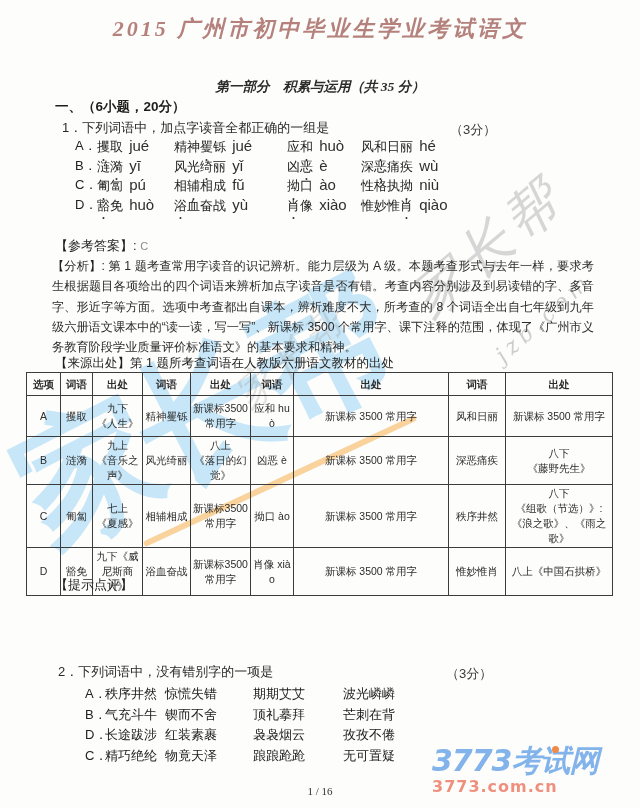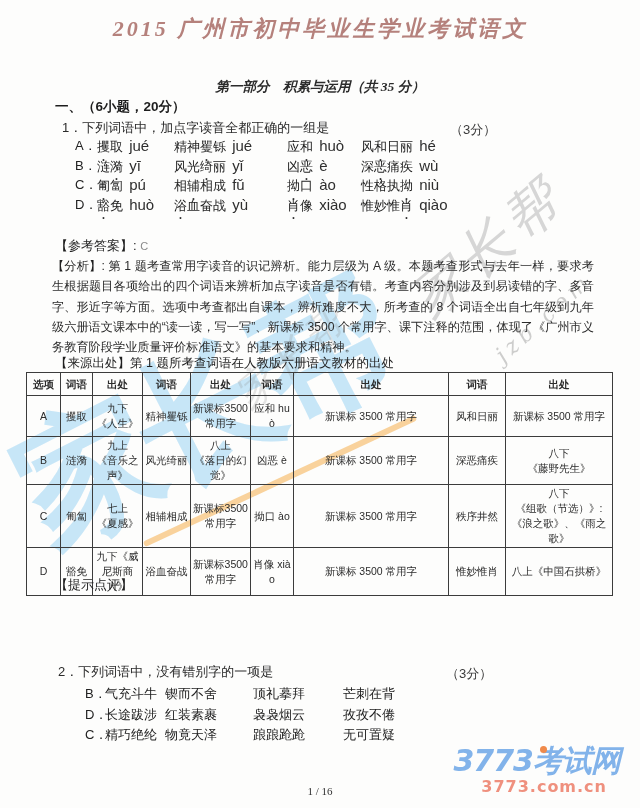--- a/index.html
+++ b/index.html
@@ -106,21 +106,21 @@
     transform:rotate(-42deg);
   }
   .wm-grey3{
     left:225px;top:330px;
     font-family:"DejaVu Serif","Liberation Serif",serif;font-style:italic;
     font-size:40px;letter-spacing:4px;color:rgba(135,135,135,0.22);
     transform:rotate(-40deg);
   }
   
   .logo{
-    position:absolute;right:20px;top:744px;width:200px;text-align:right;
+    position:absolute;right:8px;top:744px;width:200px;
     font-family:"DejaVu Sans","Liberation Sans",sans-serif;
   }
   .logo-main{
     font-size:30px;font-weight:bold;font-style:italic;letter-spacing:-1px;
     color:#82b3ea;line-height:34px;
   }
   .logo-dot{
     position:absolute;width:7px;height:7px;border-radius:50%;
     background:#f08a4a;right:73px;top:2px;
   }
@@ -245,20 +245,21 @@
       </tbody>
   </table>
 
   <div class="tips-label">【提示点评】</div>
 
   <div class="stem q2-stem">
     <span>2．</span><span>下列词语中，没有错别字的一项是</span>
     <span class="score">（3分）</span>
   </div>
   <div class="q2-options" id="q2-options">
+      <div class="q2-line"><span class="q2-label">A．</span><span class="q2-w q2-w0">秩序井然</span><span class="q2-w q2-w1">惊慌失错</span><span class="q2-w q2-w2">期期艾艾</span><span class="q2-w q2-w3">波光嶙嶙</span></div>
       <div class="q2-line"><span class="q2-label">B．</span><span class="q2-w q2-w0">气充斗牛</span><span class="q2-w q2-w1">锲而不舍</span><span class="q2-w q2-w2">顶礼摹拜</span><span class="q2-w q2-w3">芒刺在背</span></div>
       <div class="q2-line"><span class="q2-label">D．</span><span class="q2-w q2-w0">长途跋涉</span><span class="q2-w q2-w1">红装素裹</span><span class="q2-w q2-w2">袅袅烟云</span><span class="q2-w q2-w3">孜孜不倦</span></div>
       <div class="q2-line"><span class="q2-label">C．</span><span class="q2-w q2-w0">精巧绝纶</span><span class="q2-w q2-w1">物竟天泽</span><span class="q2-w q2-w2">踉踉跄跄</span><span class="q2-w q2-w3">无可置疑</span></div>
     </div>
 
   <div class="footer">1 / 16</div>
   <div class="logo">
     <div class="logo-main">3773考试网</div>
     <span class="logo-dot"></span>
     <div class="logo-url">3773.com.cn</div>

